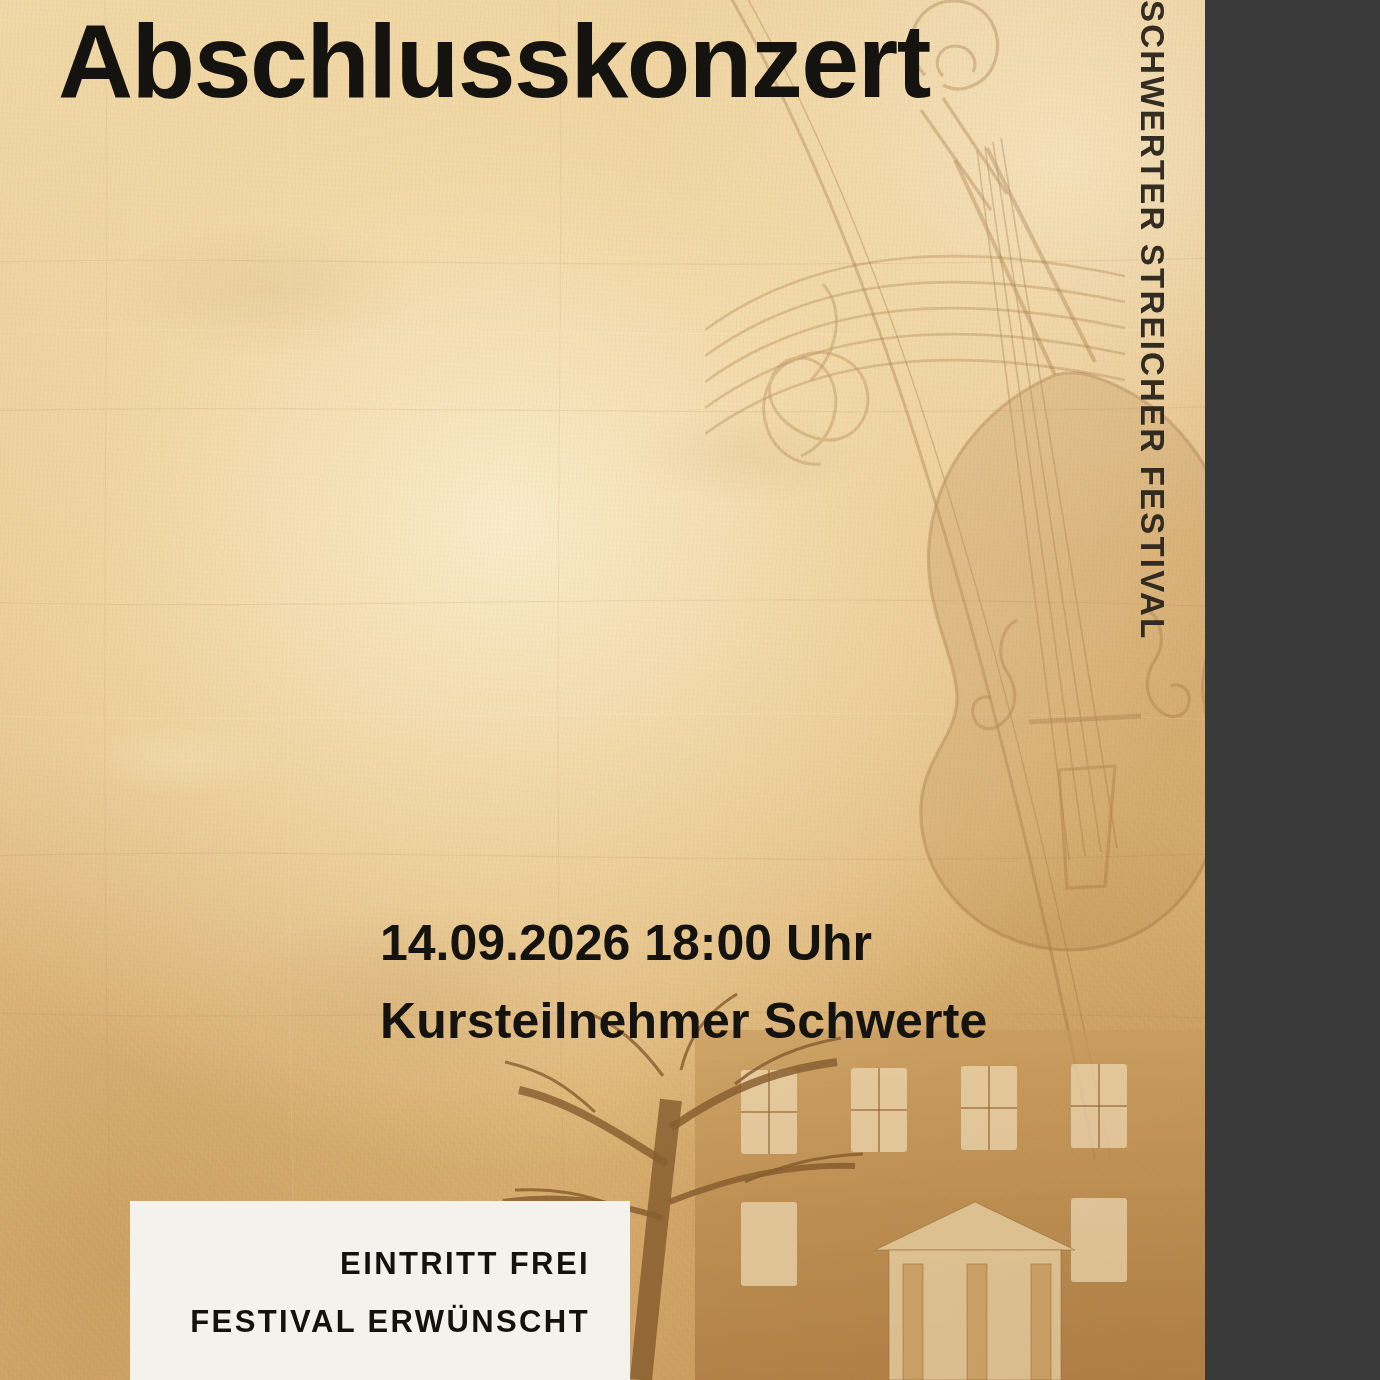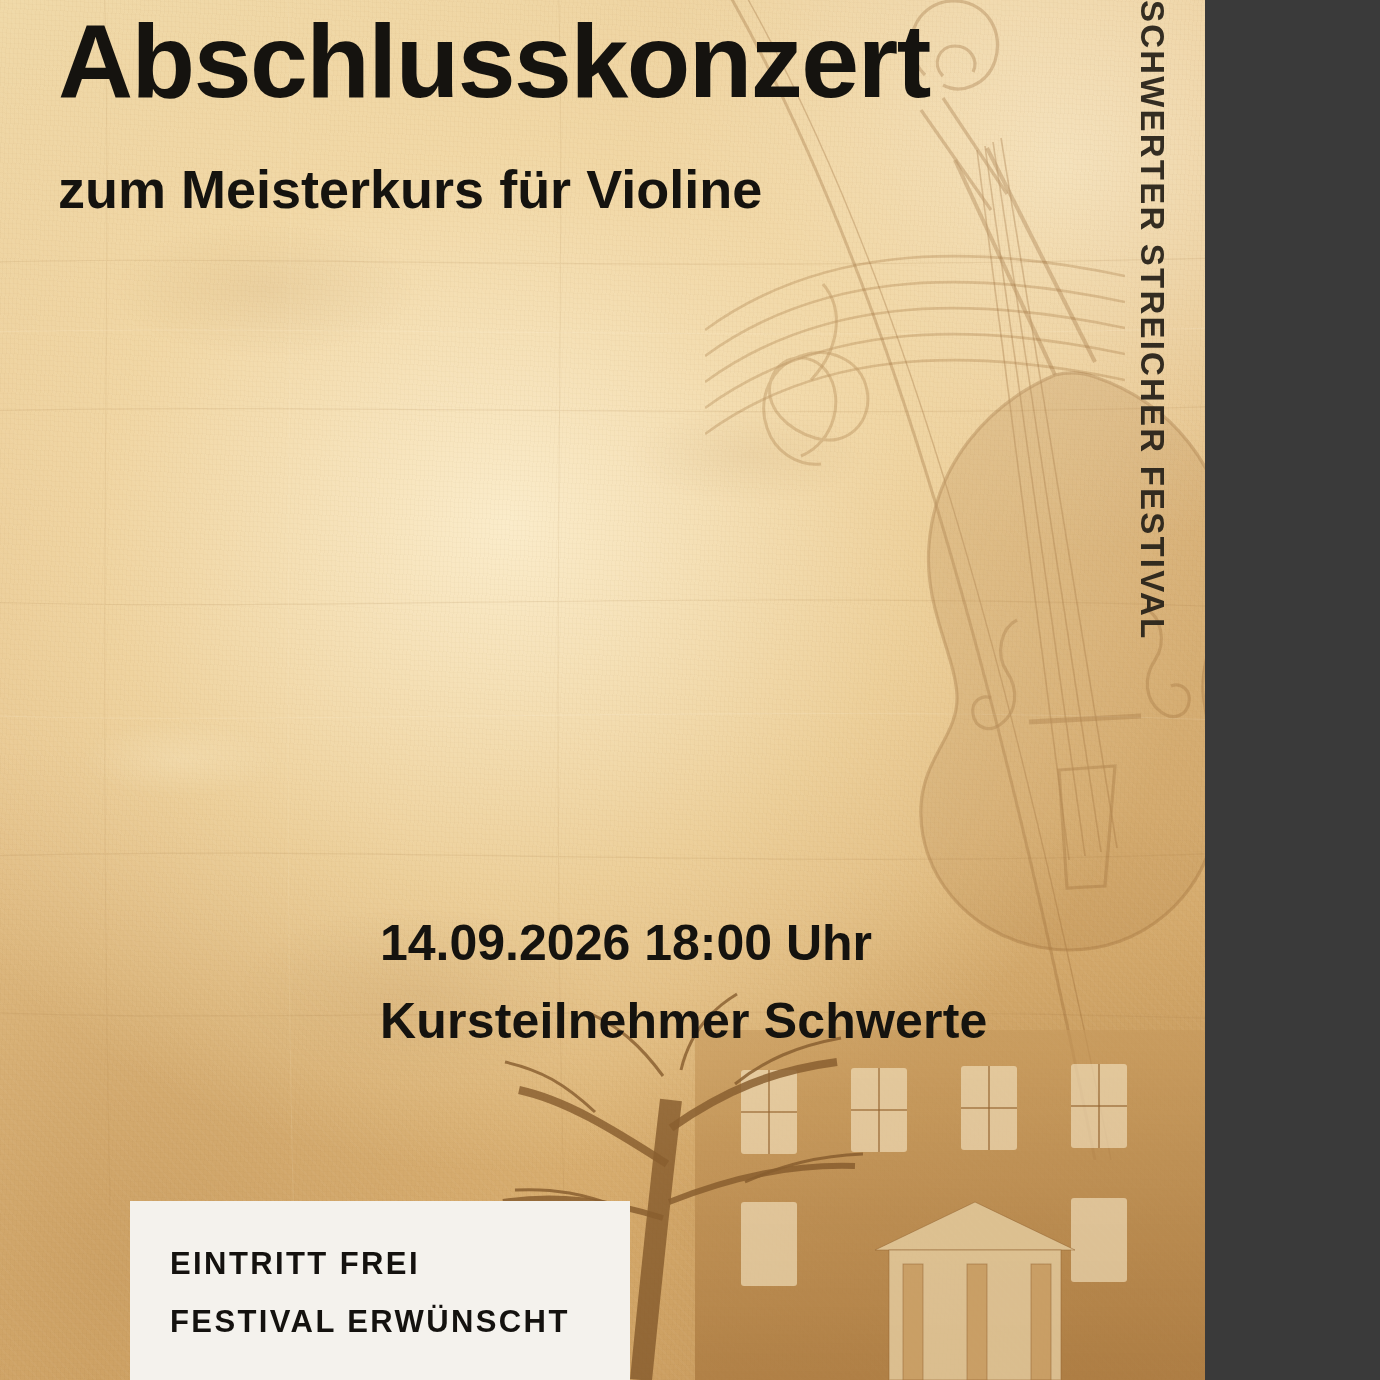--- a/index.html
+++ b/index.html
@@ -154,20 +154,21 @@
     padding: 34px 40px 30px 40px;
     box-sizing: border-box;
   }
   .badge div {
     font-size: 31px;
     letter-spacing: 2.4px;
     font-weight: 600;
     color: #14120f;
     line-height: 1.85;
     white-space: nowrap;
+    text-align: right;
   }
 </style>
 </head>
 <body>
 
 <div class="poster">
 
   <div class="grain"></div>
   <div class="blotches"></div>
 
@@ -284,21 +285,20 @@
         <path d="M290 134 C 320 110, 352 96, 396 88"></path>
         <path d="M176 258 C 140 244, 110 238, 70 240"></path>
         <path d="M300 232 C 340 214, 374 206, 418 204"></path>
         <path d="M236 120 C 244 86, 262 62, 292 44"></path>
         <path d="M218 126 C 196 96, 174 76, 142 62"></path>
       </g>
     </g>
   </svg>
 
   <div class="headline">Abschlusskonzert</div>
-  <div class="subhead">zum Meisterkurs für Violine</div>
 
 
   <div class="when">
     <div>14.09.2026  18:00 Uhr</div>
     <div class="line2">Kursteilnehmer Schwerte</div>
   </div>
 
   <div class="vertical-festival">SCHWERTER STREICHER FESTIVAL</div>
 
   <div class="badge">

